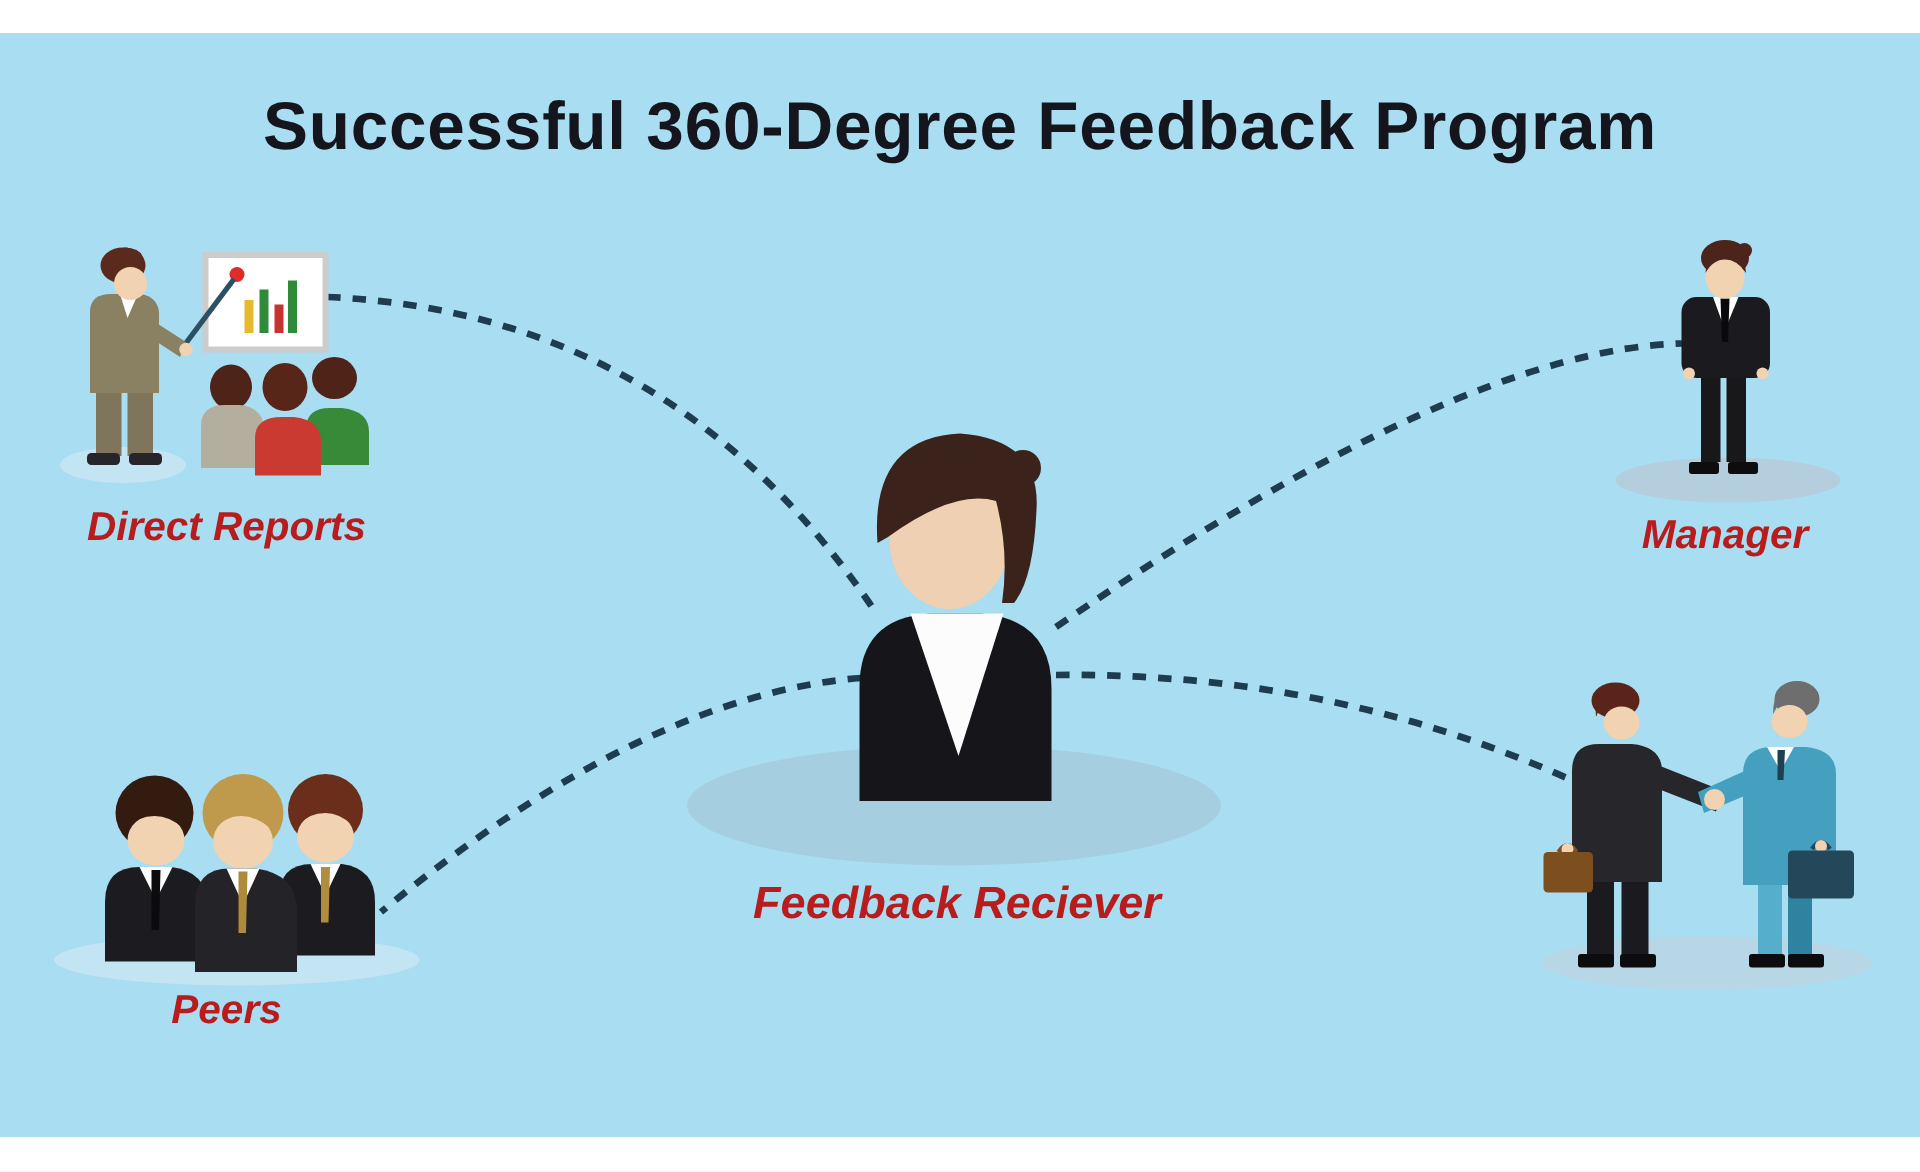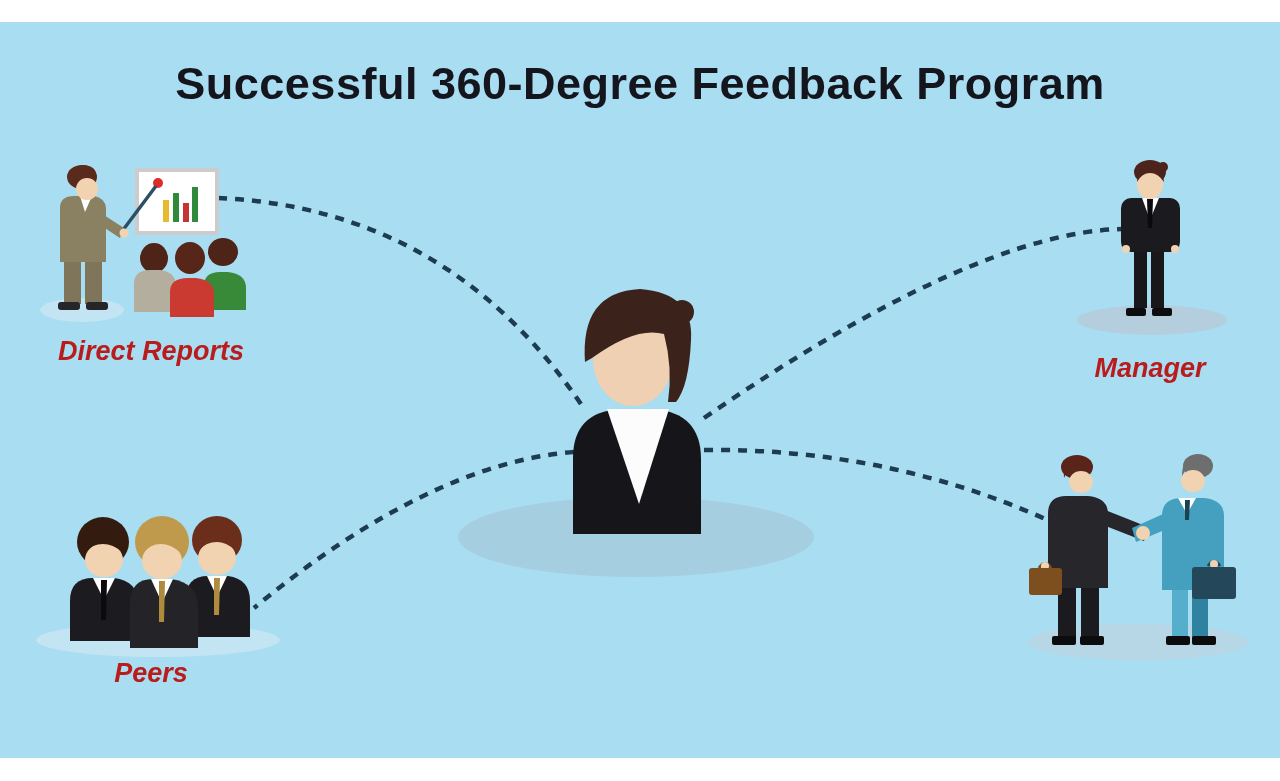--- a/index.html
+++ b/index.html
@@ -177,15 +177,16 @@
         <path d="M1182,476 Q1182,457 1197,456 Q1212,458 1211,472 Q1204,464 1196,464 Q1187,465 1182,476 Z" fill="#6e6e6e"></path>
         <path d="M1208,566 Q1214,557 1220,566" fill="none" stroke="#24485a" stroke-width="3"></path>
         <circle cx="1214" cy="564" r="4" fill="#f2d3b1"></circle>
         <rect x="1192" y="567" width="44" height="32" rx="3" fill="#24485a"></rect>
       </g>
       <circle cx="1143" cy="533" r="7" fill="#f2d3b1"></circle>
     </g>
   </svg>
 
   <div class="node-label" style="left:151px;top:336px;">Direct Reports</div>
-  <div class="node-label" style="left:1150px;top:341px;margin-top:12px;">Manager</div>
+  <div class="node-label" style="left:1150px;top:341px;">Manager</div>
+  <div class="node-label center" style="left:638px;top:586px;">Feedback Reciever</div>
   <div class="node-label" style="left:151px;top:658px;">Peers</div>
 </div>
 
 </body></html>

